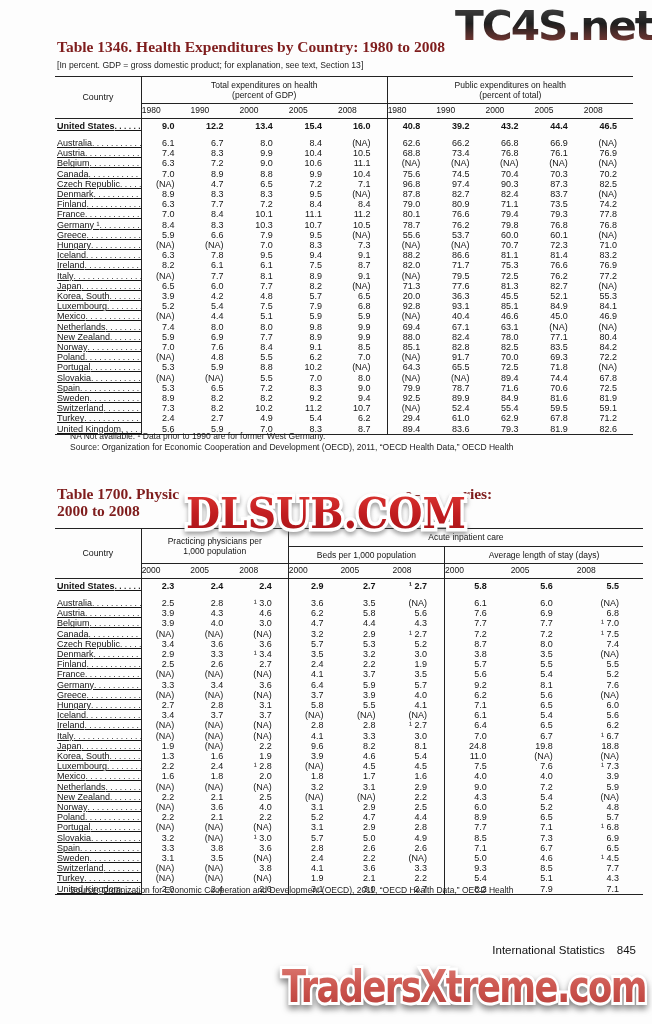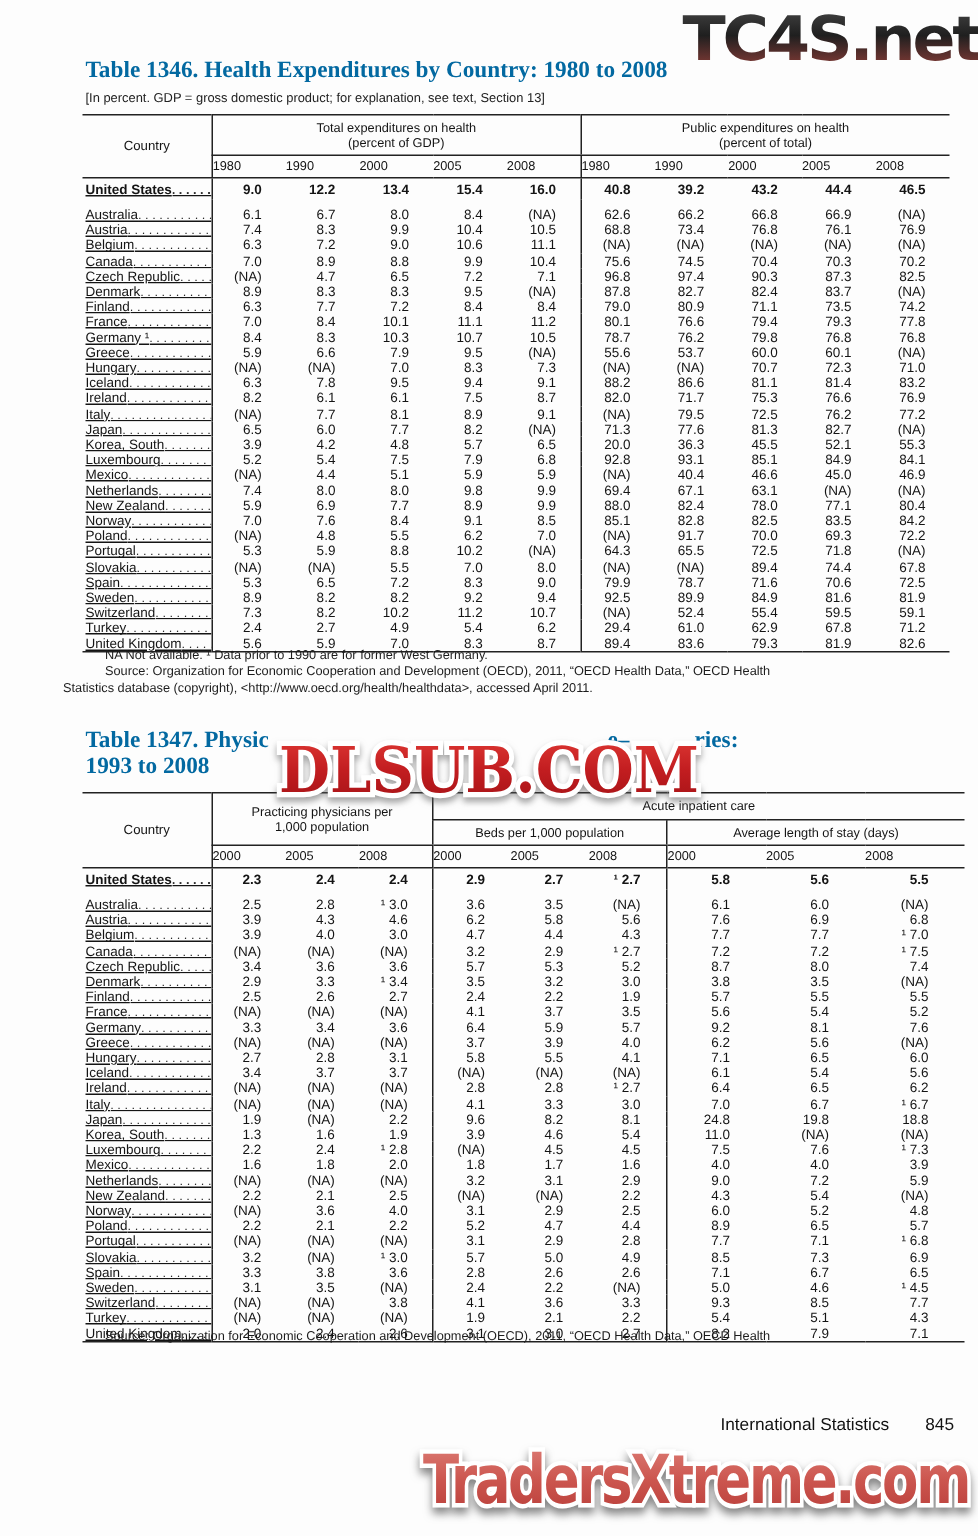--- a/index.html
+++ b/index.html
@@ -1,20 +1,20 @@
 <!DOCTYPE html>
 <html><head>
 <meta charset="utf-8">
 <style>
   html,body{margin:0;padding:0;}
   body{width:652px;height:1024px;background:#fdfdfd;font-family:"Liberation Sans",sans-serif;color:#161616;position:relative;overflow:hidden;}
   .page{position:absolute;inset:0;}
 
   
-  .tbl-title{font-family:"Liberation Serif",serif;font-weight:bold;font-size:15.5px;line-height:16px;color:#0369a1;}
+  .tbl-title{font-family:"Liberation Serif",serif;font-weight:bold;font-size:15.5px;line-height:16px;color:#7f1d1d;}
   .title-1346{position:absolute;left:57px;top:39px;width:560px;}
   .note-1346{position:absolute;left:57px;top:60px;font-size:8.6px;color:#222;}
   .title-1347{position:absolute;left:57px;top:486px;width:560px;height:36px;}
   .title-1347 .frag2{position:absolute;left:348px;top:0;}
   .title-1347 .frag3{position:absolute;left:406px;top:0;}
   .title-1347 .line2{position:absolute;left:0;top:17px;}
 
   
   .tblwrap{position:absolute;left:55px;}
   .w1346{top:76px;width:578px;}
@@ -43,21 +43,21 @@
   .lbl .dots::after{content:". . . . . . . . . . . . . . . . . . . . . . . . .";font-size:8.5px;}
 
   
   .fnblock{position:absolute;left:42px;width:600px;font-size:8.5px;line-height:11px;color:#1c1c1c;}
   .fn-1346{top:431px;}
   .fn-1347{top:885px;}
   .indent{text-indent:28px;}
 
   
   .int-stats{position:absolute;right:16px;top:944px;font-size:11.5px;color:#111;}
-  .int-stats .pg{margin-left:24px;}
+  .int-stats .pg{margin-left:12px;}
   .census-line{position:absolute;left:45px;top:969px;font-size:9.5px;color:#222;letter-spacing:0.2px;}
 
   
   .wm{position:absolute;pointer-events:none;}
   .wm-top{right:-4px;top:0;z-index:30;}
   .wm-mid{left:178px;top:482px;z-index:30;filter:drop-shadow(0 3px 2px rgba(90,90,90,0.55));}
   .wm-bot{left:274px;top:954px;z-index:30;filter:drop-shadow(0 4px 3px rgba(70,70,70,0.65));}
 </style>
 </head>
 <body>
@@ -665,28 +665,27 @@
             <td class="num g">81.9</td>
             <td class="num g">82.6</td>
           </tr>
         </tbody>
     </table>
   </div>
 
   <div class="fnblock fn-1346">
     <div class="indent">NA Not available. ¹ Data prior to 1990 are for former West Germany.</div>
     <div class="indent">Source: Organization for Economic Cooperation and Development (OECD), 2011, “OECD Health Data,” OECD Health</div>
-    <div>Statistics database (copyright), &lt;http://www.oecd.org/health/healthdata&gt;, accessed April 2011.</div>
   </div>
 
   <div class="tbl-title title-1347">
-    <span>Table 1347. Physic</span>
+    <span>Table 1700. Physic</span>
     <span class="frag2">e–</span>
     <span class="frag3">ries:</span>
-    <span class="line2">1993 to 2008</span>
+    <span class="line2">2000 to 2008</span>
   </div>
 
   <svg class="wm wm-mid" width="296" height="64" viewBox="0 0 296 64">
     <defs>
       <linearGradient id="gMid" x1="0" y1="0" x2="0" y2="1">
         <stop offset="0" stop-color="#e03a35"></stop>
         <stop offset="0.5" stop-color="#c21d20"></stop>
         <stop offset="1" stop-color="#a31216"></stop>
       </linearGradient>
     </defs>

